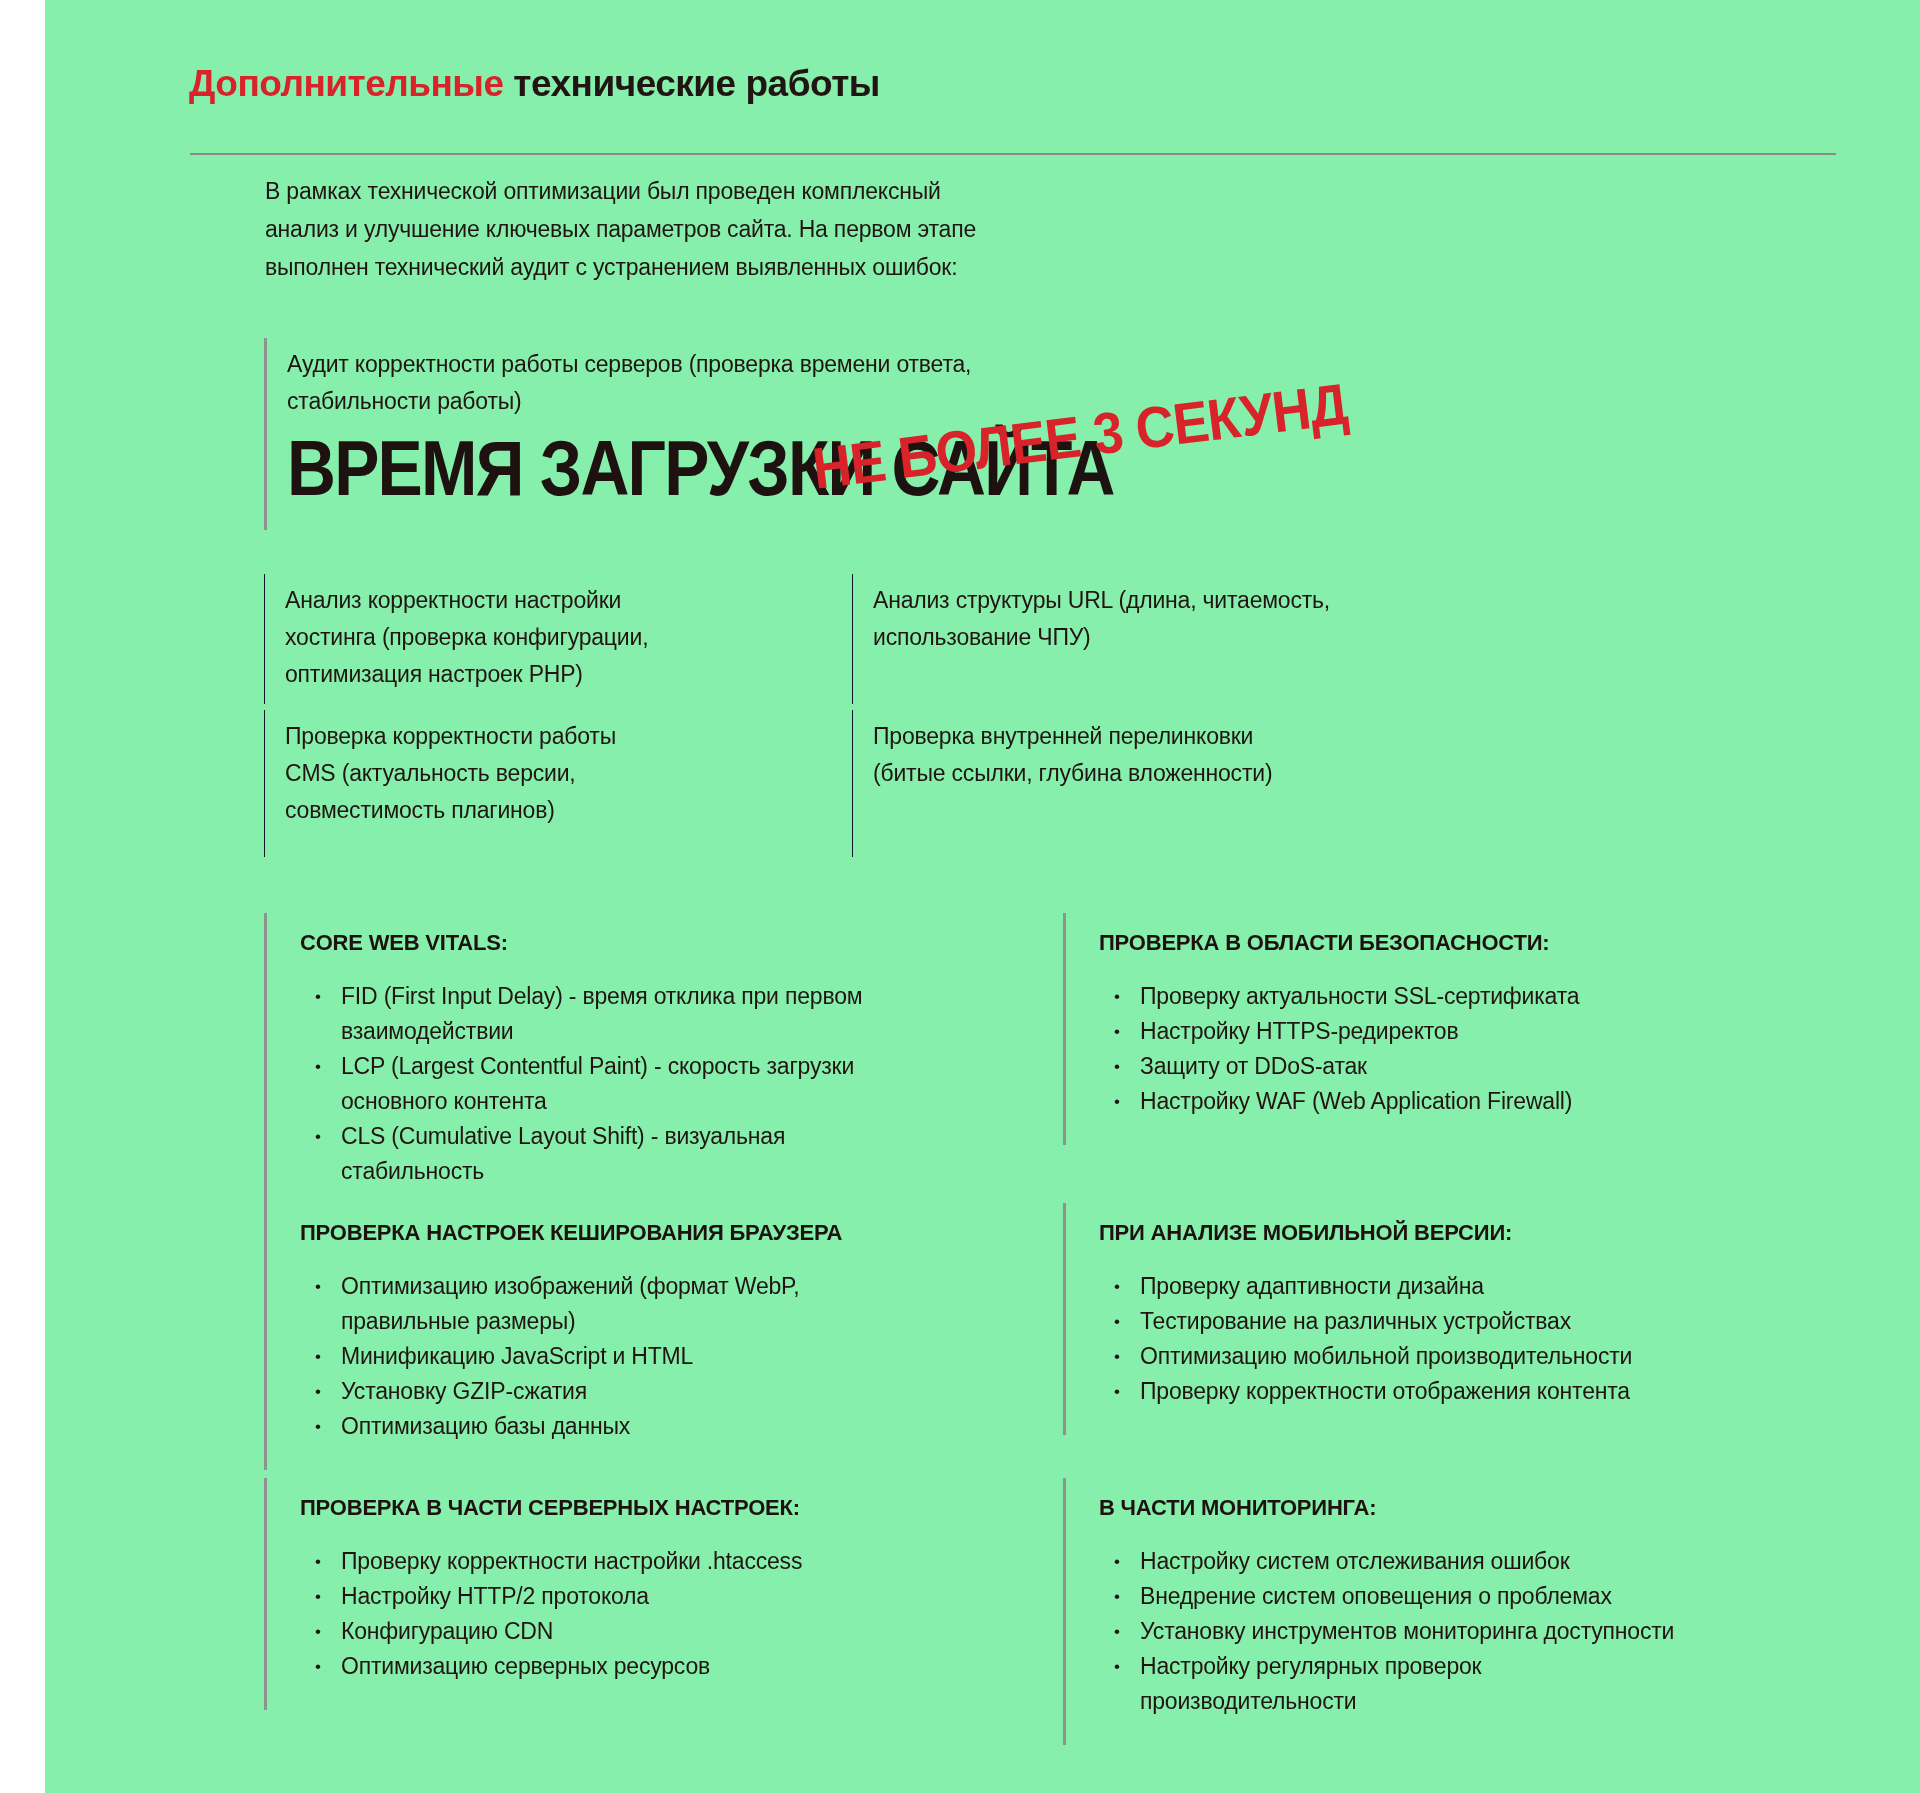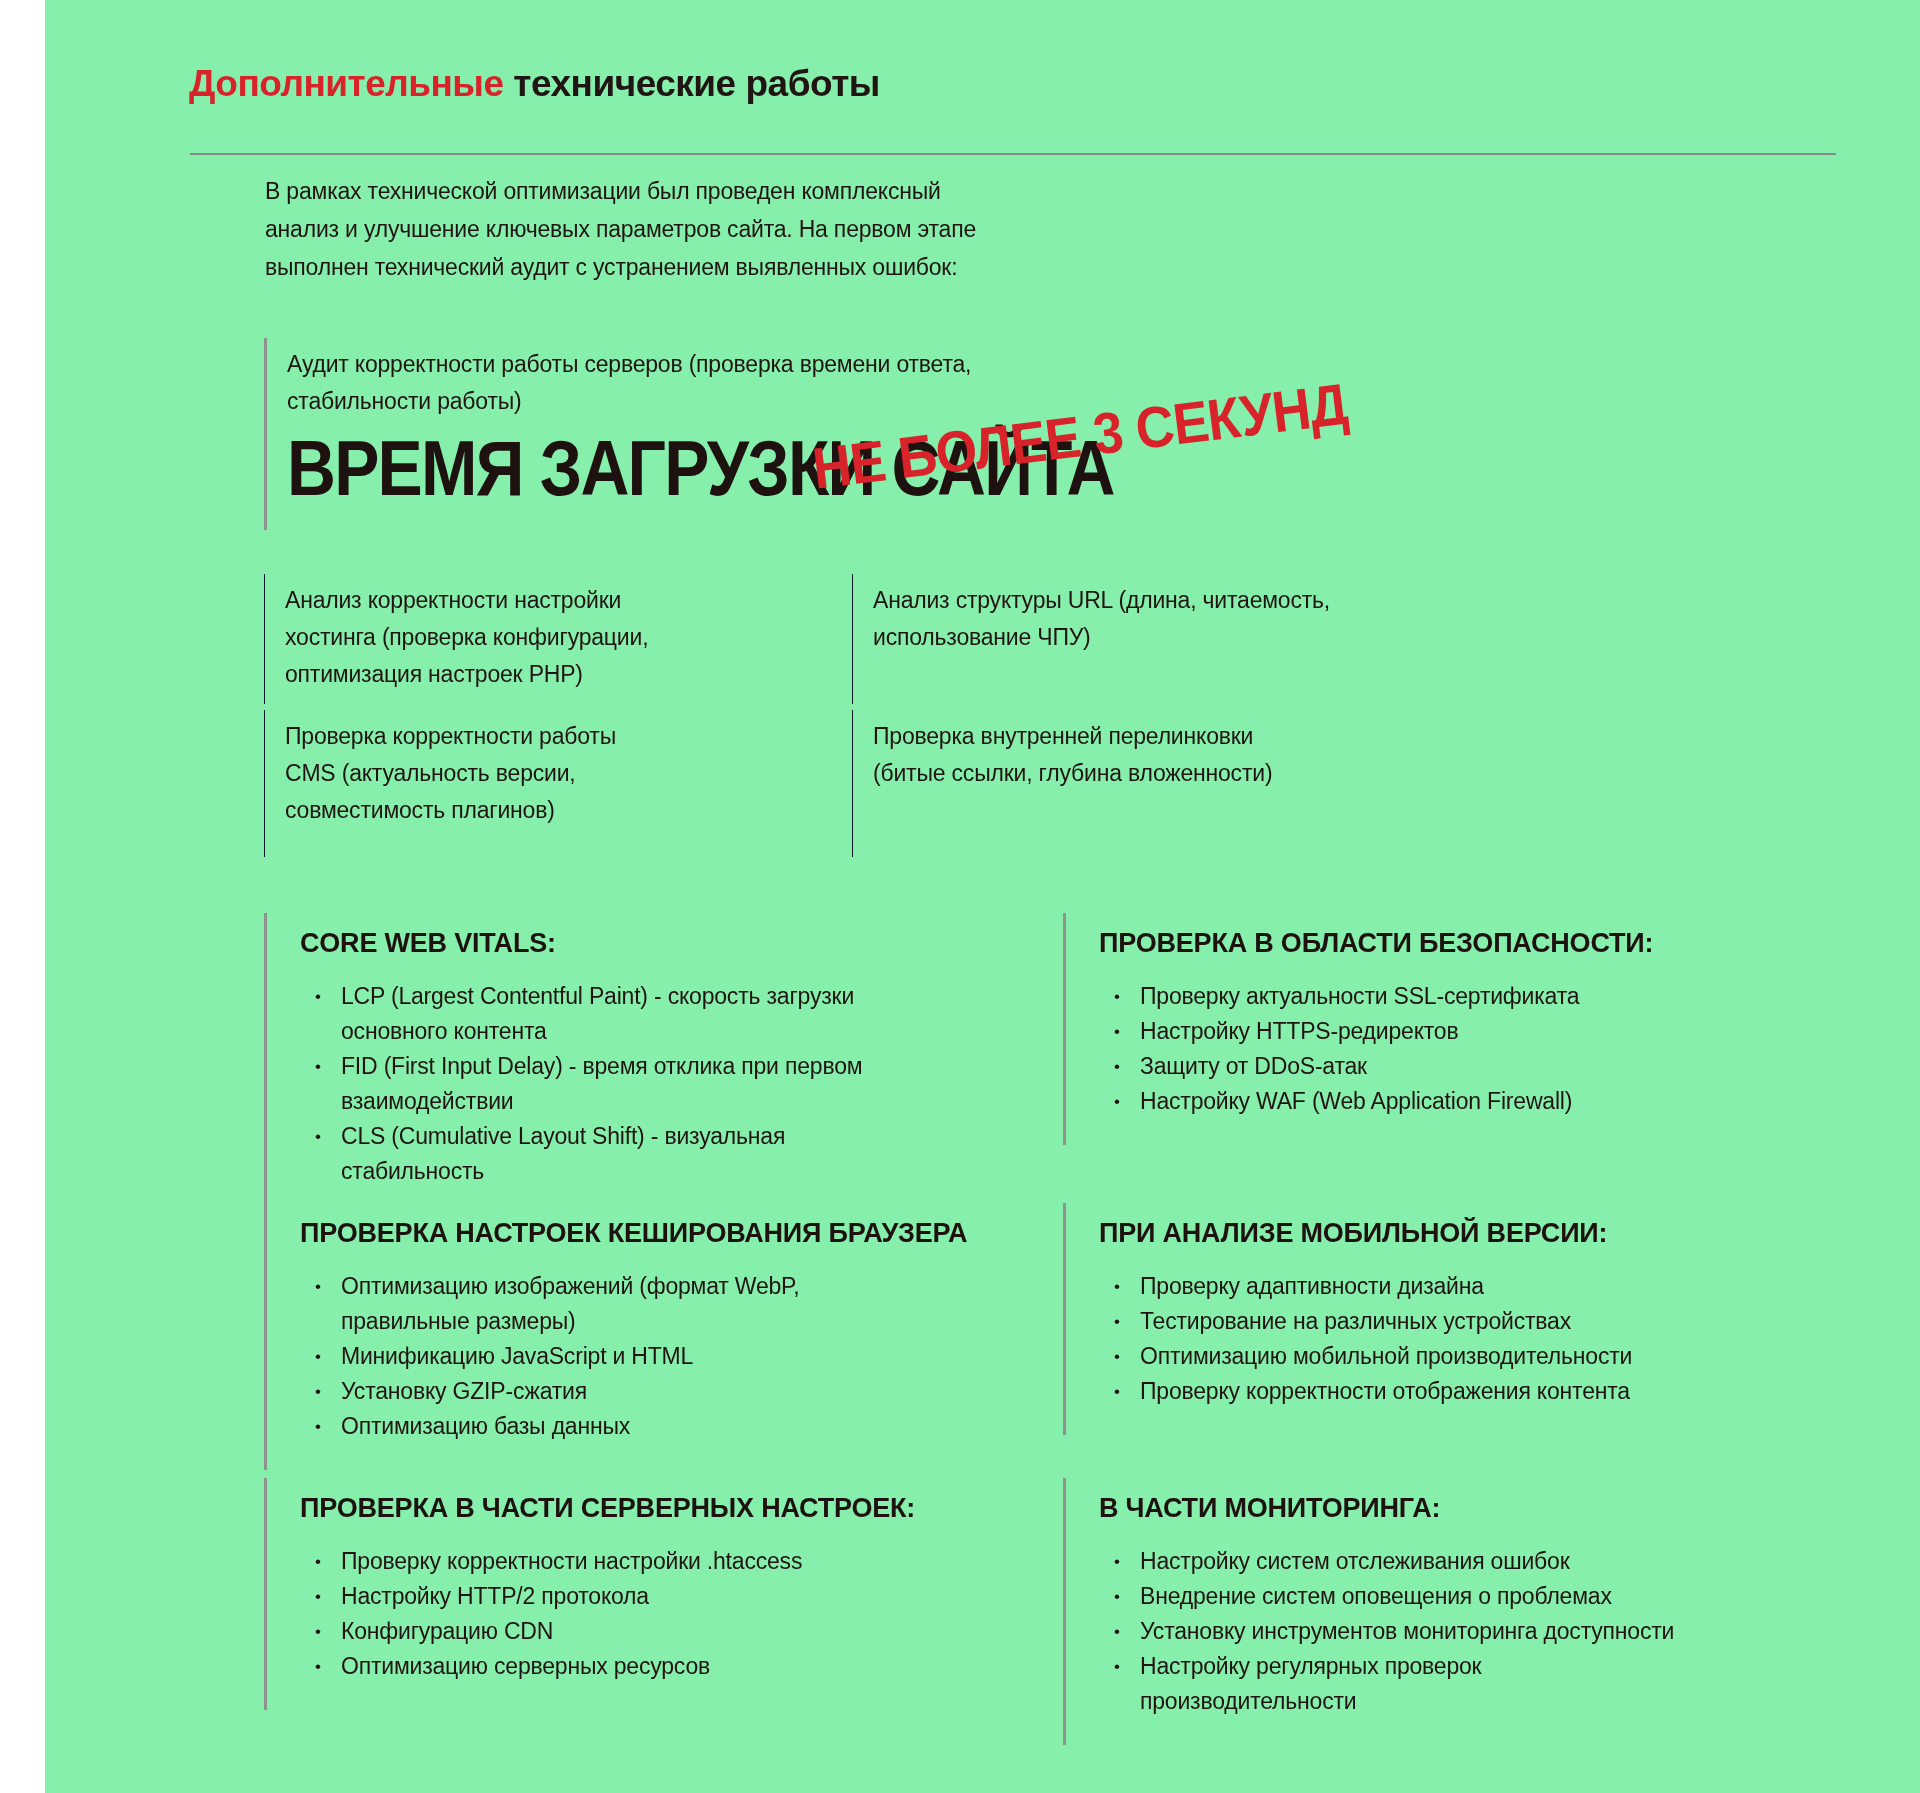--- a/index.html
+++ b/index.html
@@ -113,21 +113,21 @@
 
   
   .section {
     position: absolute;
     border-left: 3px solid #919191;
     padding: 14px 0 26px 33px;
     box-sizing: border-box;
   }
   .section h2 {
     margin: 0 0 20px 0;
-    font-size: 27px;
+    font-size: 22px;
     line-height: 32px;
     font-weight: 700;
     letter-spacing: -0.2px;
     color: #1e1210;
     white-space: nowrap;
   }
   .section ul {
     list-style: none;
     margin: 0;
     padding: 0;
@@ -182,24 +182,24 @@
 использование ЧПУ)</div>
   <div class="callout c2">Проверка корректности работы
 CMS (актуальность версии,
 совместимость плагинов)</div>
   <div class="callout c3">Проверка внутренней перелинковки
 (битые ссылки, глубина вложенности)</div>
 
   <div class="section s0">
     <h2>CORE WEB VITALS:</h2>
     <ul>
+      <li>FID (First Input Delay) - время отклика при первом
+взаимодействии</li>
       <li>LCP (Largest Contentful Paint) - скорость загрузки
 основного контента</li>
-      <li>FID (First Input Delay) - время отклика при первом
-взаимодействии</li>
       <li>CLS (Cumulative Layout Shift) - визуальная
 стабильность</li>
     </ul>
   </div>
 
   <div class="section s1">
     <h2>ПРОВЕРКА В ОБЛАСТИ БЕЗОПАСНОСТИ:</h2>
     <ul>
       <li>Проверку актуальности SSL-сертификата</li>
       <li>Настройку HTTPS-редиректов</li>

